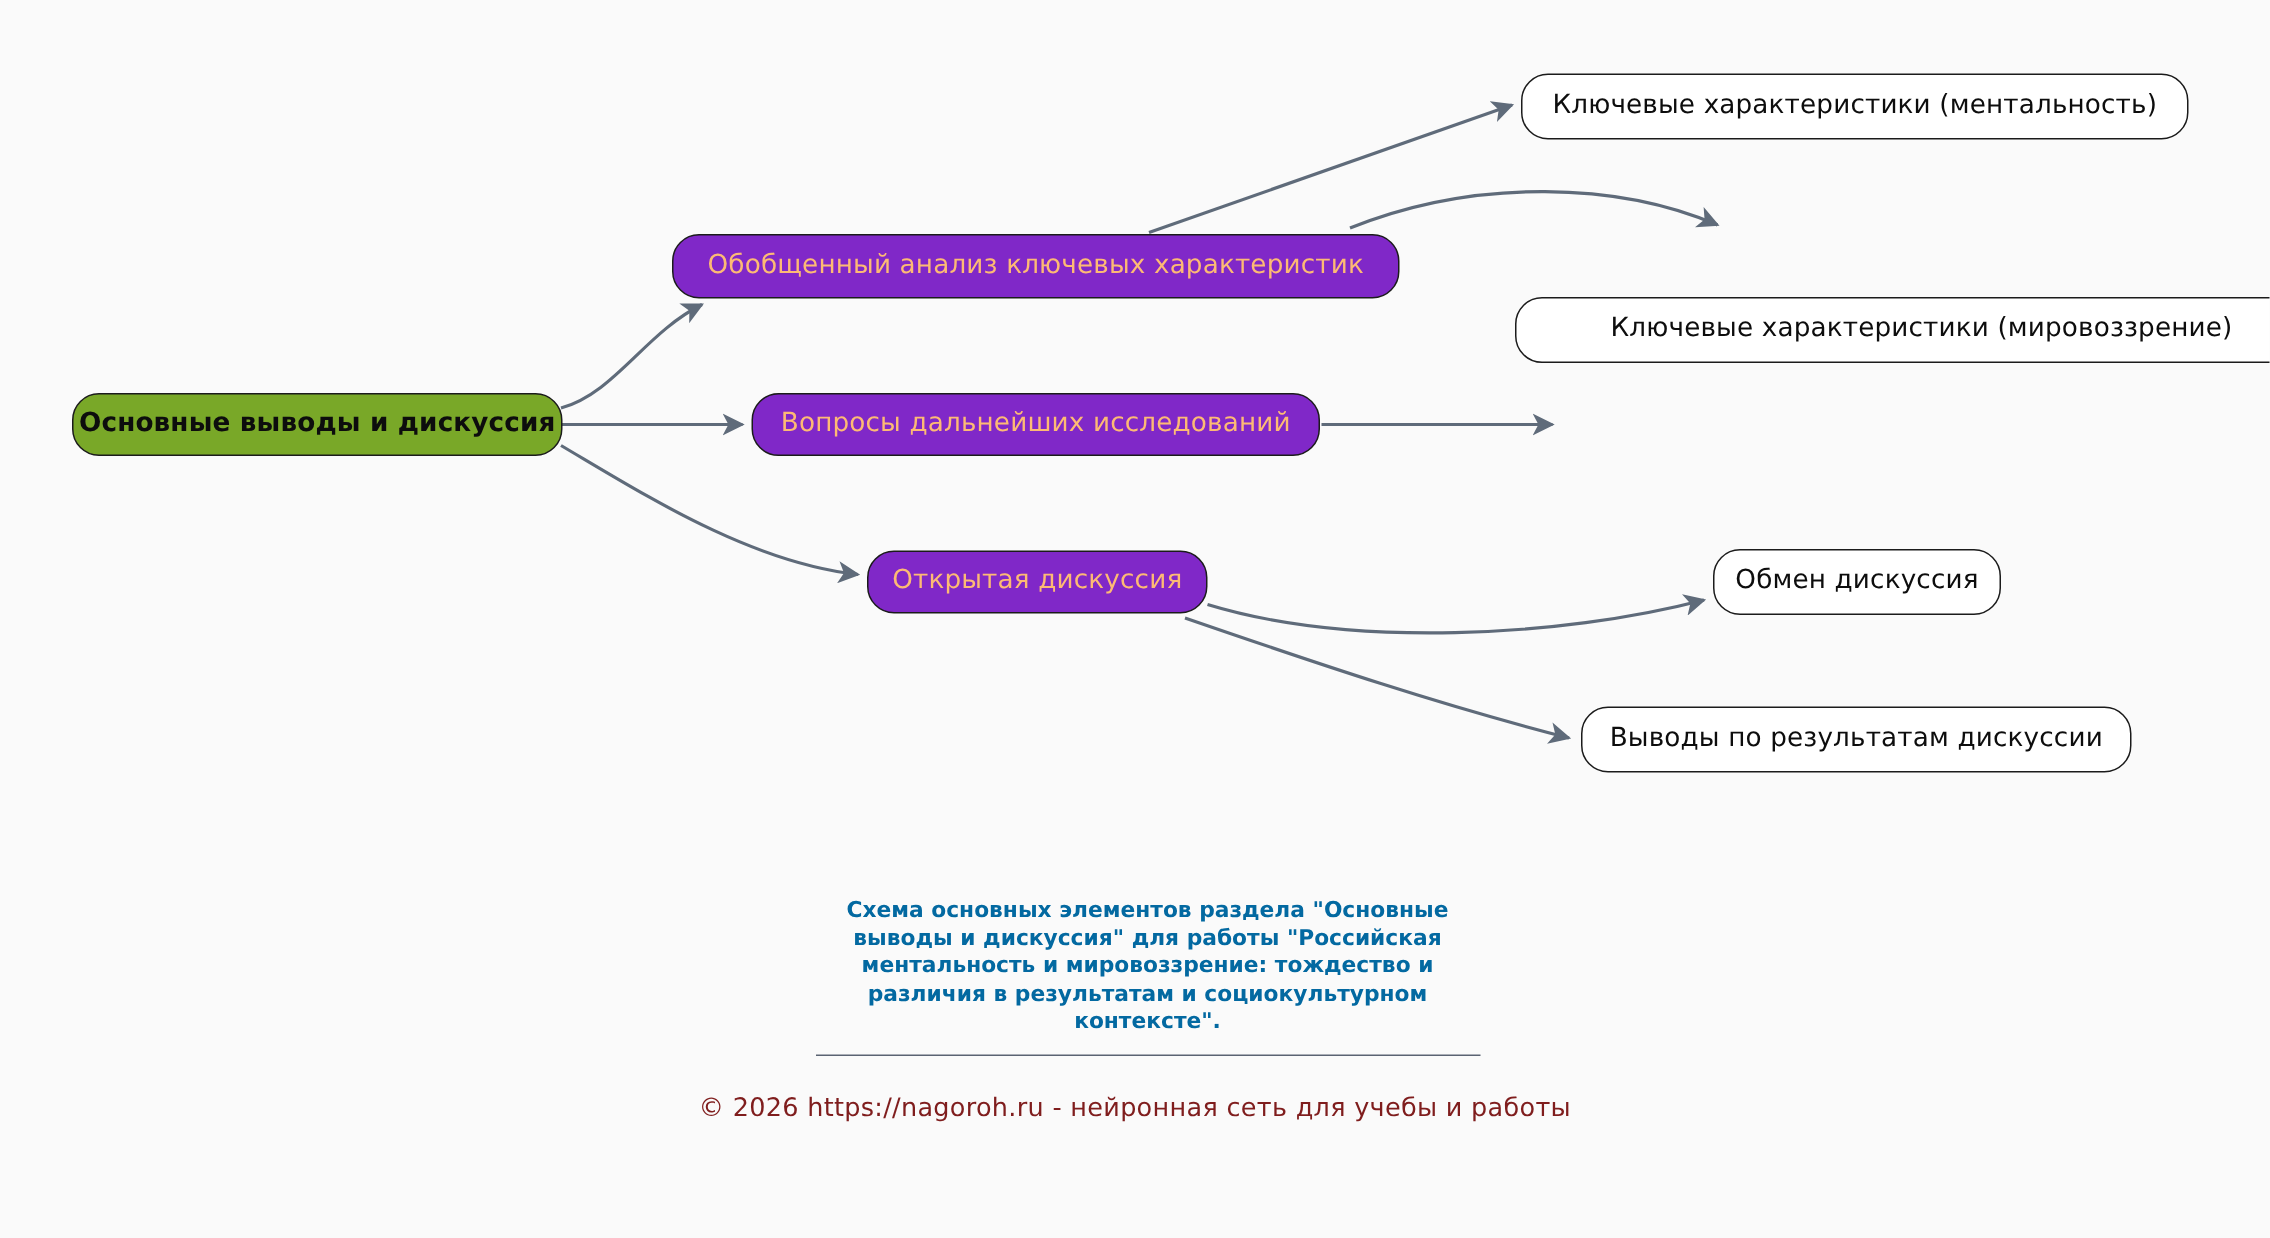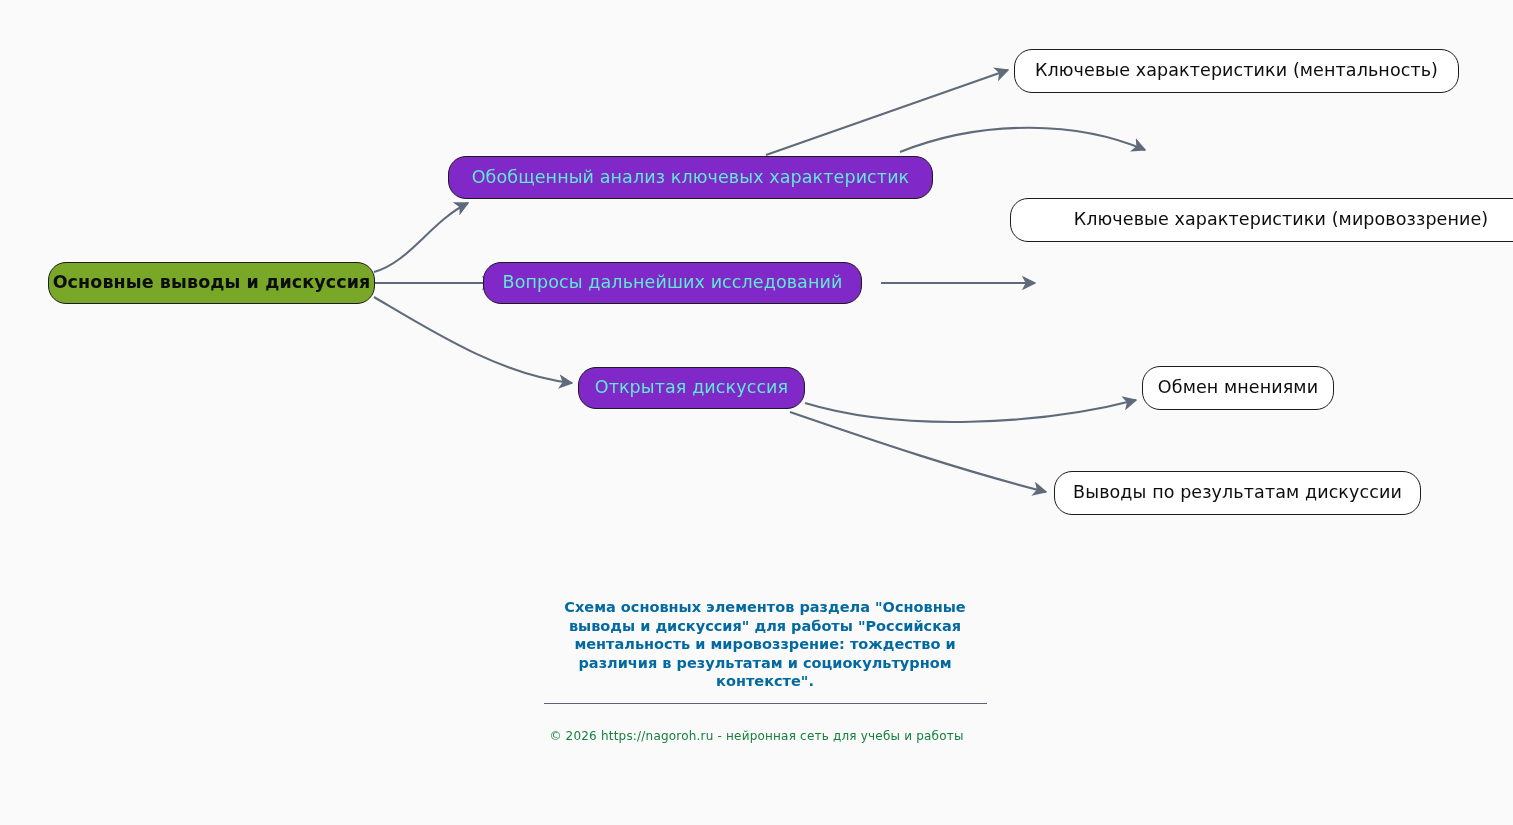--- a/index.html
+++ b/index.html
@@ -44,21 +44,21 @@
     padding: 16px 16px;
     letter-spacing: 0.1px;
   }
   .node.root {
     background: #79a828;
     border-color: #1b1b1b;
     font-weight: bold;
   }
   .node.branch {
     background: #8028c8;
-    color: #5eead4;
+    color: #fdba74;
     border-color: #1b1b1b;
   }
   .node.leaf {
     background: #ffffff;
     border-color: #1b1b1b;
   }
   .caption-wrap {
     position: absolute;
     left: 500px;
     top: 598px;
@@ -79,22 +79,22 @@
     border-top: 1.6px solid #5a6372;
     margin: 12px auto 0 auto;
   }
   .footer {
     position: absolute;
     left: 0;
     top: 729px;
     width: 1513px;
     text-align: center;
     font-family: "DejaVu Sans", "Liberation Sans", sans-serif;
-    font-size: 12px;
-    color: #15803d;
+    font-size: 17px;
+    color: #7f1d1d;
     letter-spacing: 0.2px;
   }
 </style>
 </head>
 <body>
 
 <div id="canvas">
 
   <svg class="edge-layer" viewBox="0 0 1513 825" width="1513" height="825" xmlns="http://www.w3.org/2000/svg">
     <defs>
@@ -117,30 +117,30 @@
 
     <path d="M 805,403 C 900,432 1040,425 1136,400" fill="none" stroke="#5f6b7a" stroke-width="2.1" marker-end="url(#arrow)"></path>
 
     <path d="M 790,412 C 880,443 960,470 1046,492" fill="none" stroke="#5f6b7a" stroke-width="2.1" marker-end="url(#arrow)"></path>
   </svg>
 
   <div class="node root" style="left:48px; top:262px; width:327px; height:42px;">Основные выводы и дискуссия</div>
 
   <div class="node branch" style="left:448px; top:156px; width:485px; height:43px;">Обобщенный анализ ключевых характеристик</div>
 
-  <div class="node branch" style="left:483px; top:262px; width:379px; height:42px;">Вопросы дальнейших исследований</div>
+  <div class="node branch" style="left:501px; top:262px; width:379px; height:42px;">Вопросы дальнейших исследований</div>
 
   <div class="node branch" style="left:578px; top:367px; width:227px; height:42px;">Открытая дискуссия</div>
 
   <div class="node leaf" style="left:1014px; top:49px; width:445px; height:44px;">Ключевые характеристики (ментальность)</div>
 
   <div class="node leaf" style="left:1010px; top:154px; width:542px; height:44px;margin-top:44px;">Ключевые характеристики (мировоззрение)</div>
 
 
-  <div class="node leaf" style="left:1142px; top:366px; width:192px; height:44px;">Обмен мнениями</div>
+  <div class="node leaf" style="left:1142px; top:366px; width:192px; height:44px;">Обмен дискуссия</div>
 
   <div class="node leaf" style="left:1054px; top:471px; width:367px; height:44px;">Выводы по результатам дискуссии</div>
 
   <div class="caption-wrap">
     <div class="caption">Схема основных элементов раздела "Основные</div>
     <div class="caption">выводы и дискуссия" для работы "Российская</div>
     <div class="caption">ментальность и мировоззрение: тождество и</div>
     <div class="caption">различия в результатам и социокультурном</div>
     <div class="caption">контексте".</div>
     <div class="divider"></div>

